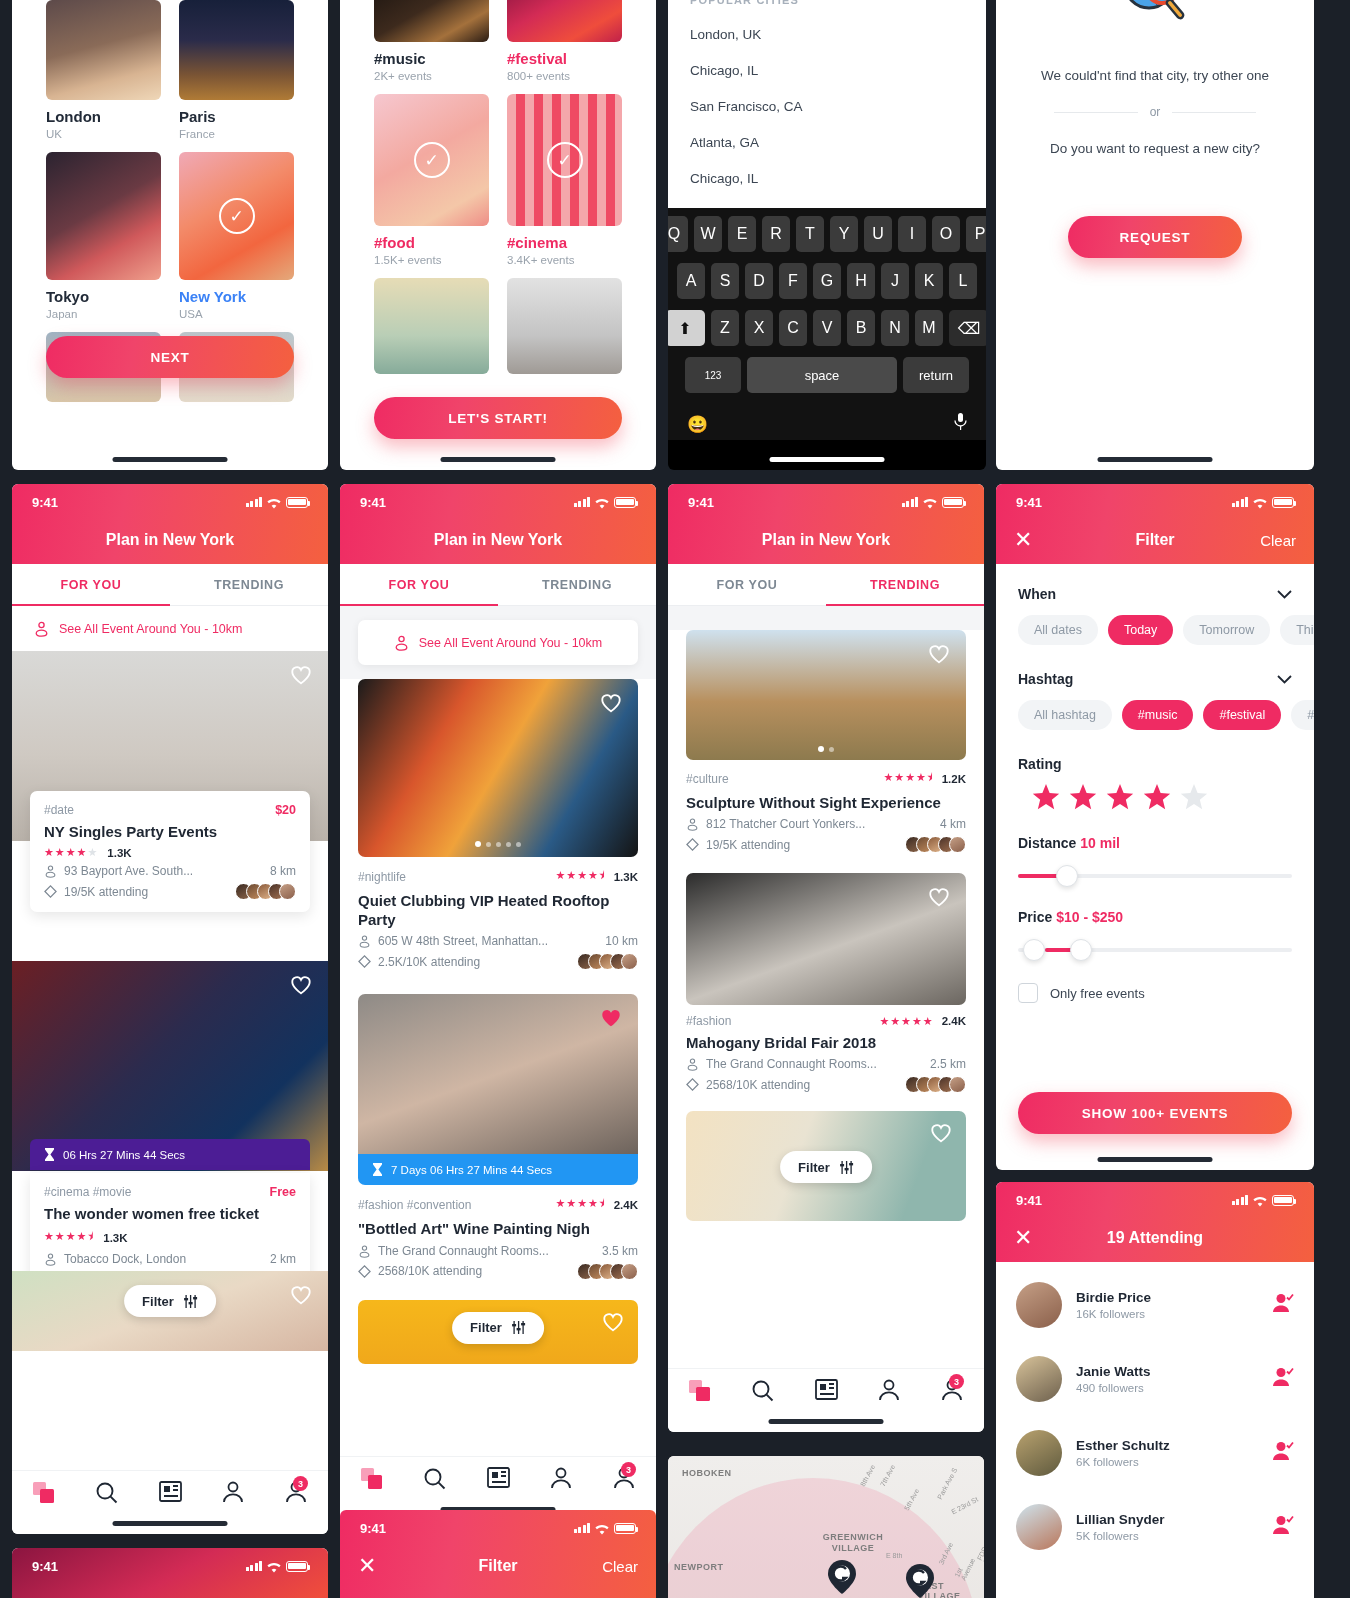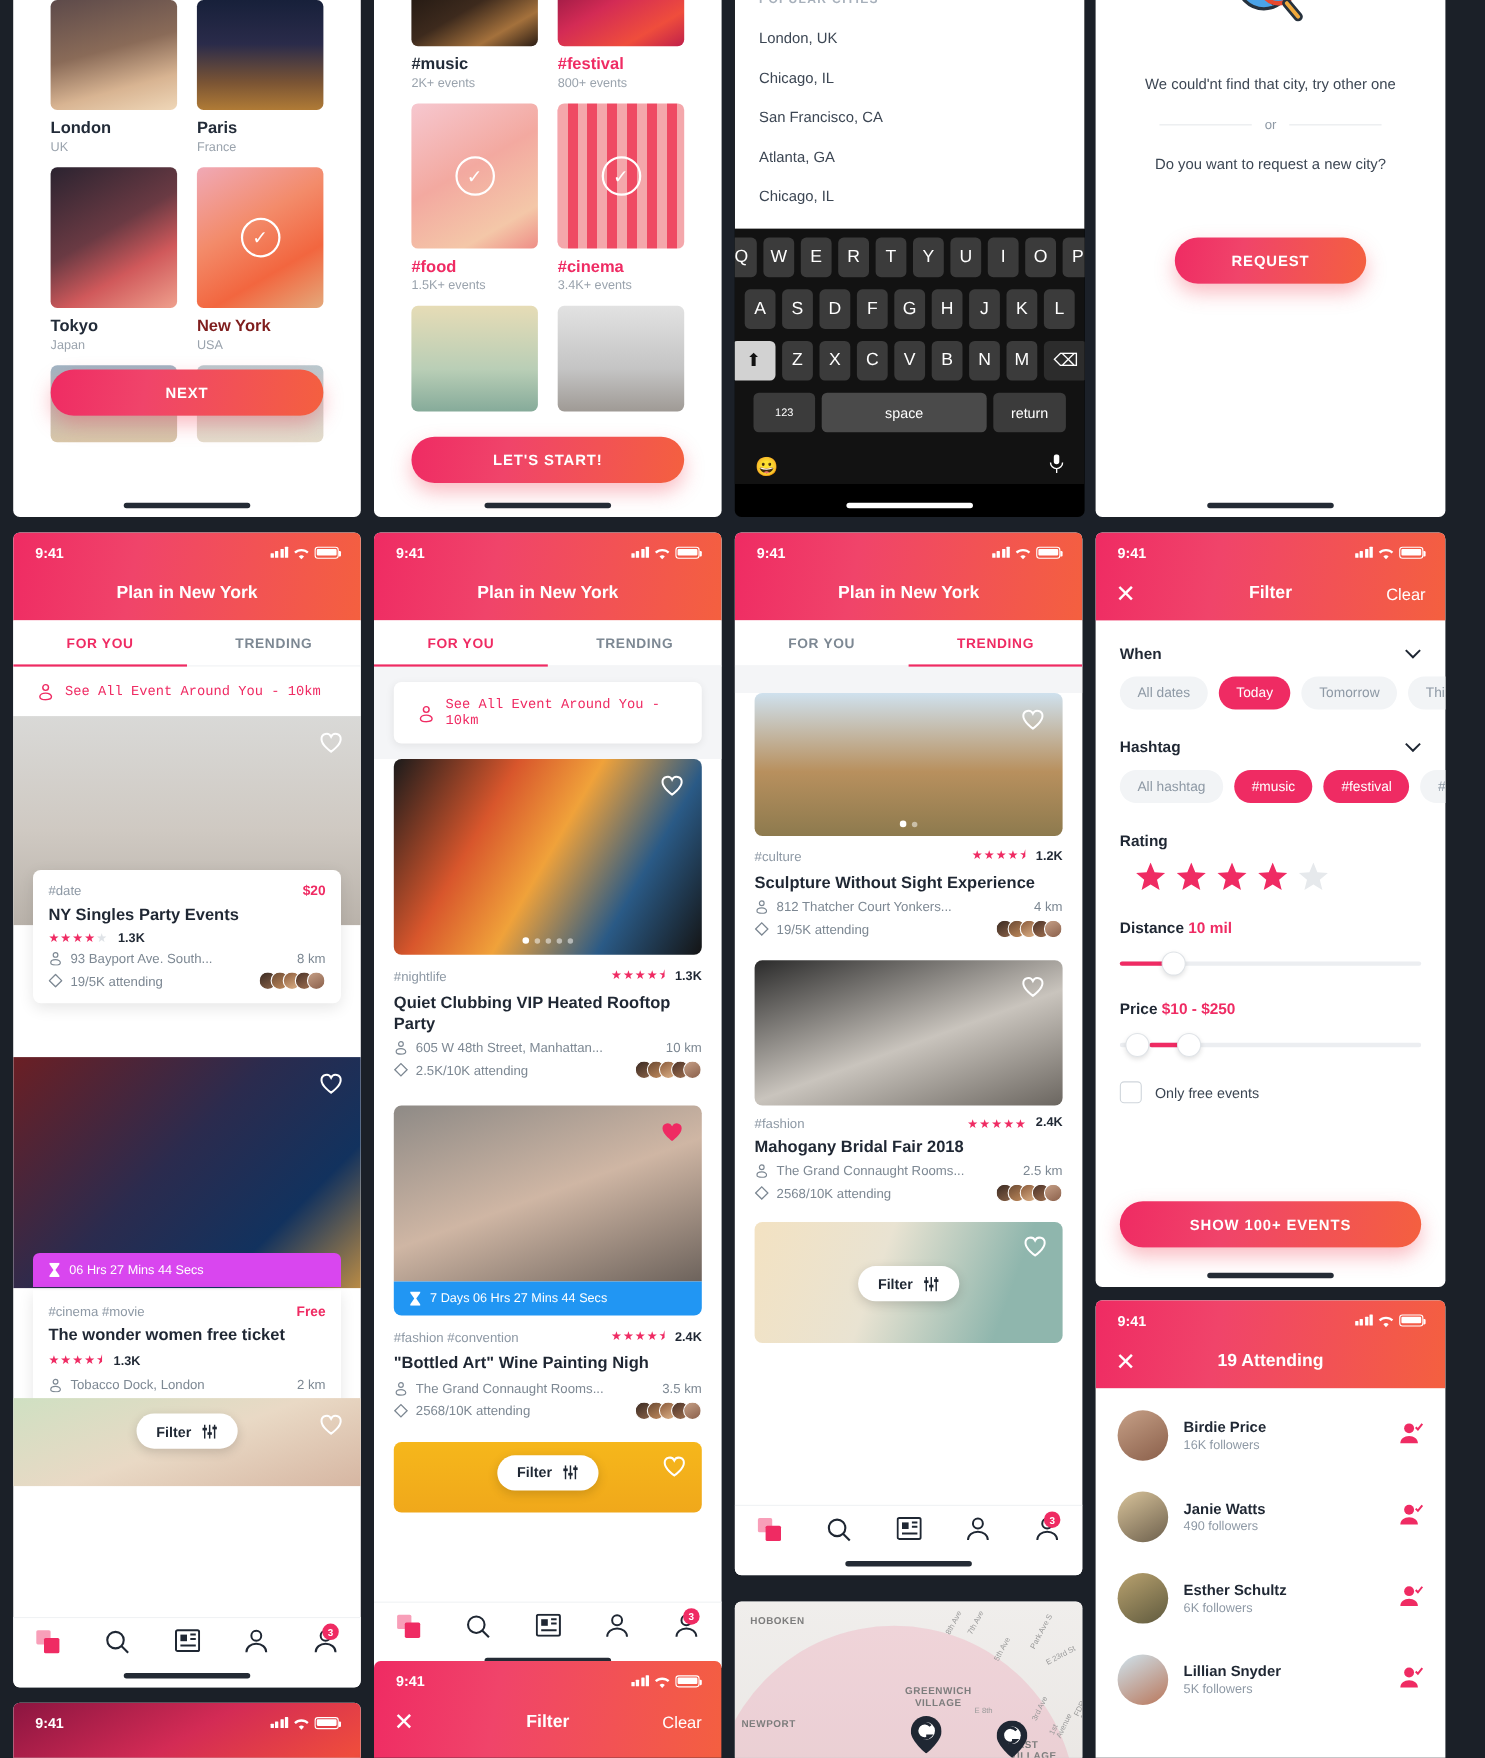--- a/index.html
+++ b/index.html
@@ -34,21 +34,21 @@
   .navbar .right { position:absolute; right:18px; font-size:15px; font-weight:normal;text-align:right; }
 
   .homebar { position:absolute; bottom:8px; left:50%; transform:translateX(-50%);
              width:115px; height:5px; border-radius:3px; background:#242b35; }
   .homebar.light { background:#fff; }
 
   
   #p1 { left:12px; top:-60px; width:316px; height:530px; border-radius:0 0 6px 6px; }
   .citygrid { display:grid; grid-template-columns:1fr 1fr; gap:12px 18px; padding:0 34px; }
   .cityname { font-size:15px; font-weight:bold; color:#222b38; margin-top:8px; }
-  .cityname.sel { color:#7f1d1d; }
+  .cityname.sel { color:#3b82f6; }
   .citysub { font-size:11.5px; color:#9aa3ad; margin-top:3px; }
   .thumb { width:100%; height:100px; border-radius:6px; position:relative; overflow:hidden; }
   .check { position:absolute; left:50%; top:50%; transform:translate(-50%,-50%);
            width:36px; height:36px; border:2px solid #fff; border-radius:50%;
            display:flex; align-items:center; justify-content:center; color:#fff; font-size:17px; }
   .cta { position:absolute; left:34px; right:34px; height:42px; border-radius:21px;
          color:#fff; font-size:13.5px; font-weight:bold; letter-spacing:.8px;
          display:flex; align-items:center; justify-content:center;
          box-shadow:0 8px 18px rgba(240,60,80,.35); }
 
@@ -96,35 +96,35 @@
   .or-row .ln { flex:1; height:1px; background:#e6e9ec; }
   .or-row .or { font-size:12px; color:#8e99a5; }
 
   
   .tabs { display:flex; height:42px; border-bottom:1px solid #eceef1; background:#fff;}
   .tab { flex:1; display:flex; align-items:center; justify-content:center;
          font-size:12.5px; font-weight:bold; letter-spacing:.6px; color:#7d8893; position:relative; }
   .tab.on { color:#ef2b63; }
   .tab.on:after { content:""; position:absolute; bottom:-1px; left:0; right:0; height:2px; background:#ef2b63; }
   .nearrow { display:flex; align-items:center; gap:10px; color:#ef2b63; font-size:12.5px;
-             background:#fff; padding:14px 22px;font-family:Liberation Mono, monospace; }
+             background:#fff; padding:14px 22px; }
   .pin { width:15px; height:17px; flex:none; }
   .evtitle { font-size:15px; font-weight:bold; color:#1f2733; line-height:1.28; margin:5px 0 5px; }
   .evrow { display:flex; align-items:center; gap:7px; font-size:12px; color:#7d8893; margin-top:5px; }
   .evrow .sp { margin-left:auto; }
   .stars { color:#ef2b63; font-size:11px; letter-spacing:1px; }
   .stars .off { color:#dfe3e7; }
   .tag { color:#8e99a5; font-size:12px; }
   .price { color:#ef2b63; font-size:12.5px; font-weight:bold; }
   .heart { position:absolute; top:14px; right:16px; width:22px; height:20px; }
   .avstack { display:flex; margin-left:auto; }
   .avstack span { width:17px; height:17px; border-radius:50%; margin-left:-6px;
                   border:1.5px solid #fff; display:block; }
   .countdown { display:flex; align-items:center; gap:8px; color:#fff; font-size:11.5px;
-               padding:9px 14px; background:#d946ef; }
+               padding:9px 14px; background:#4c1d95; }
   .countdown.blue { background:#2196f3; }
   .filterpill { position:absolute; left:50%; transform:translateX(-50%);
                 background:#fff; border-radius:18px; height:32px; padding:0 18px;
                 display:flex; align-items:center; gap:9px; font-size:13px; font-weight:bold;
                 color:#1f2733; box-shadow:0 3px 10px rgba(0,0,0,.16); }
   .tabbar { position:absolute; bottom:0; left:0; right:0; height:64px; background:#fff;
             display:flex; align-items:flex-start; padding-top:10px; border-top:1px solid #f0f2f4;}
   .tabbar .it { flex:1; display:flex; justify-content:center; position:relative; }
   .badge { position:absolute; top:-5px; right:20px; background:#ef2b63; color:#fff;
            font-size:9px; width:15px; height:15px; border-radius:50%;

